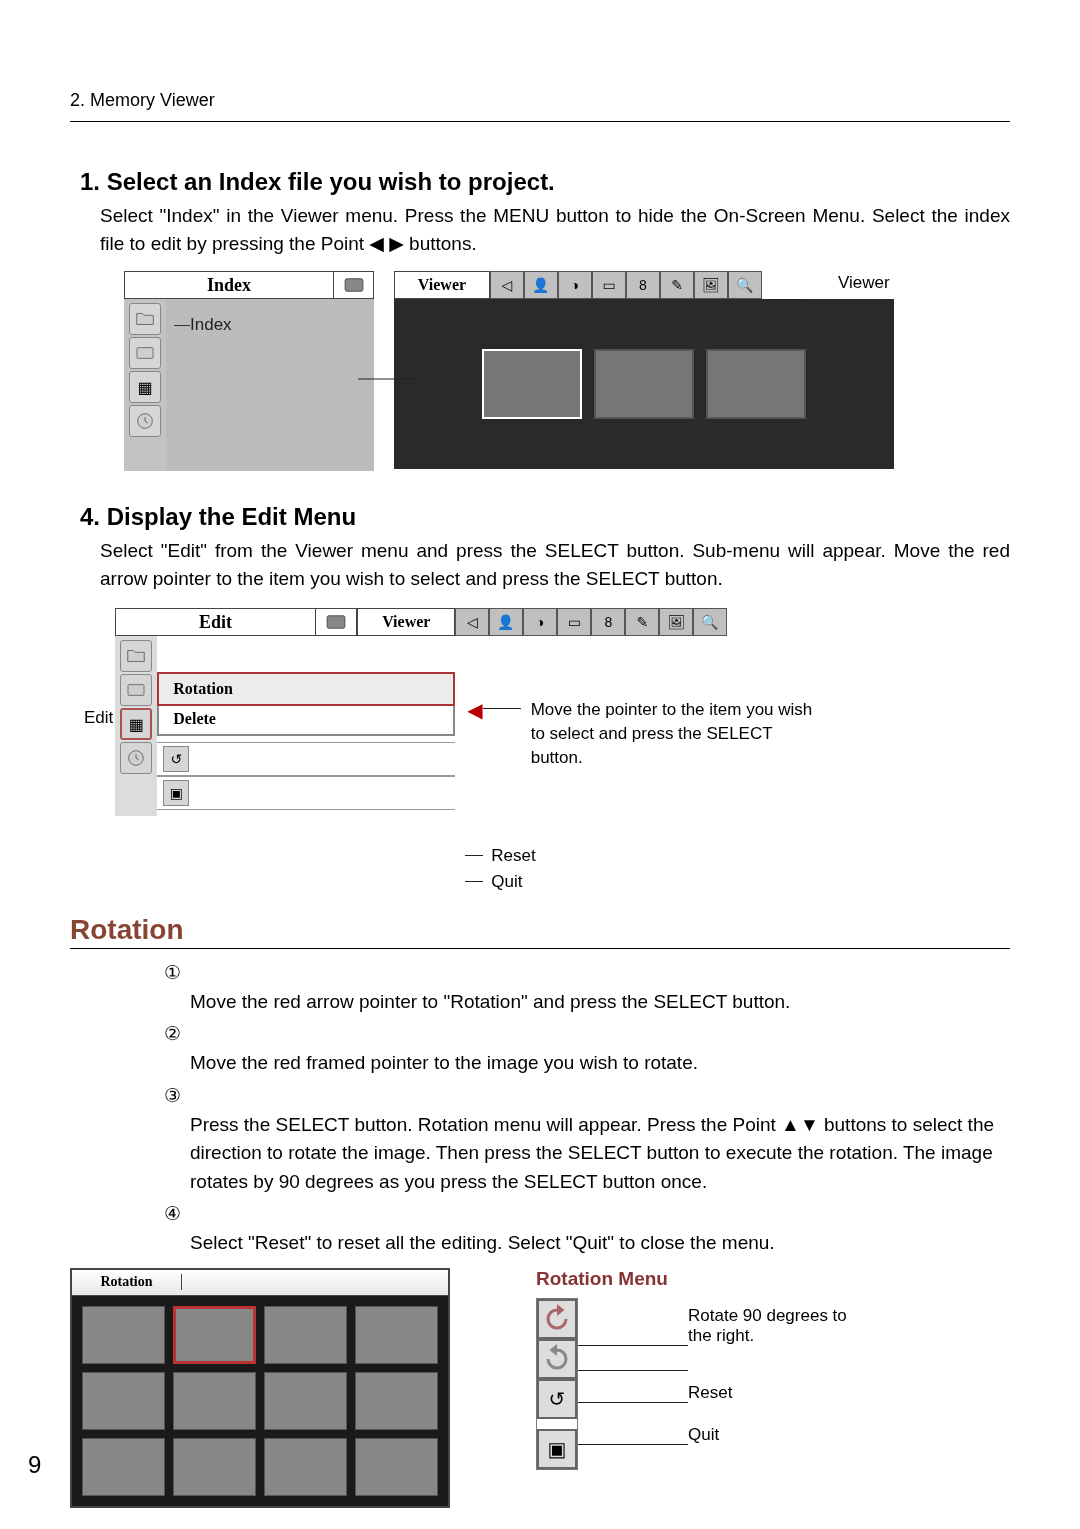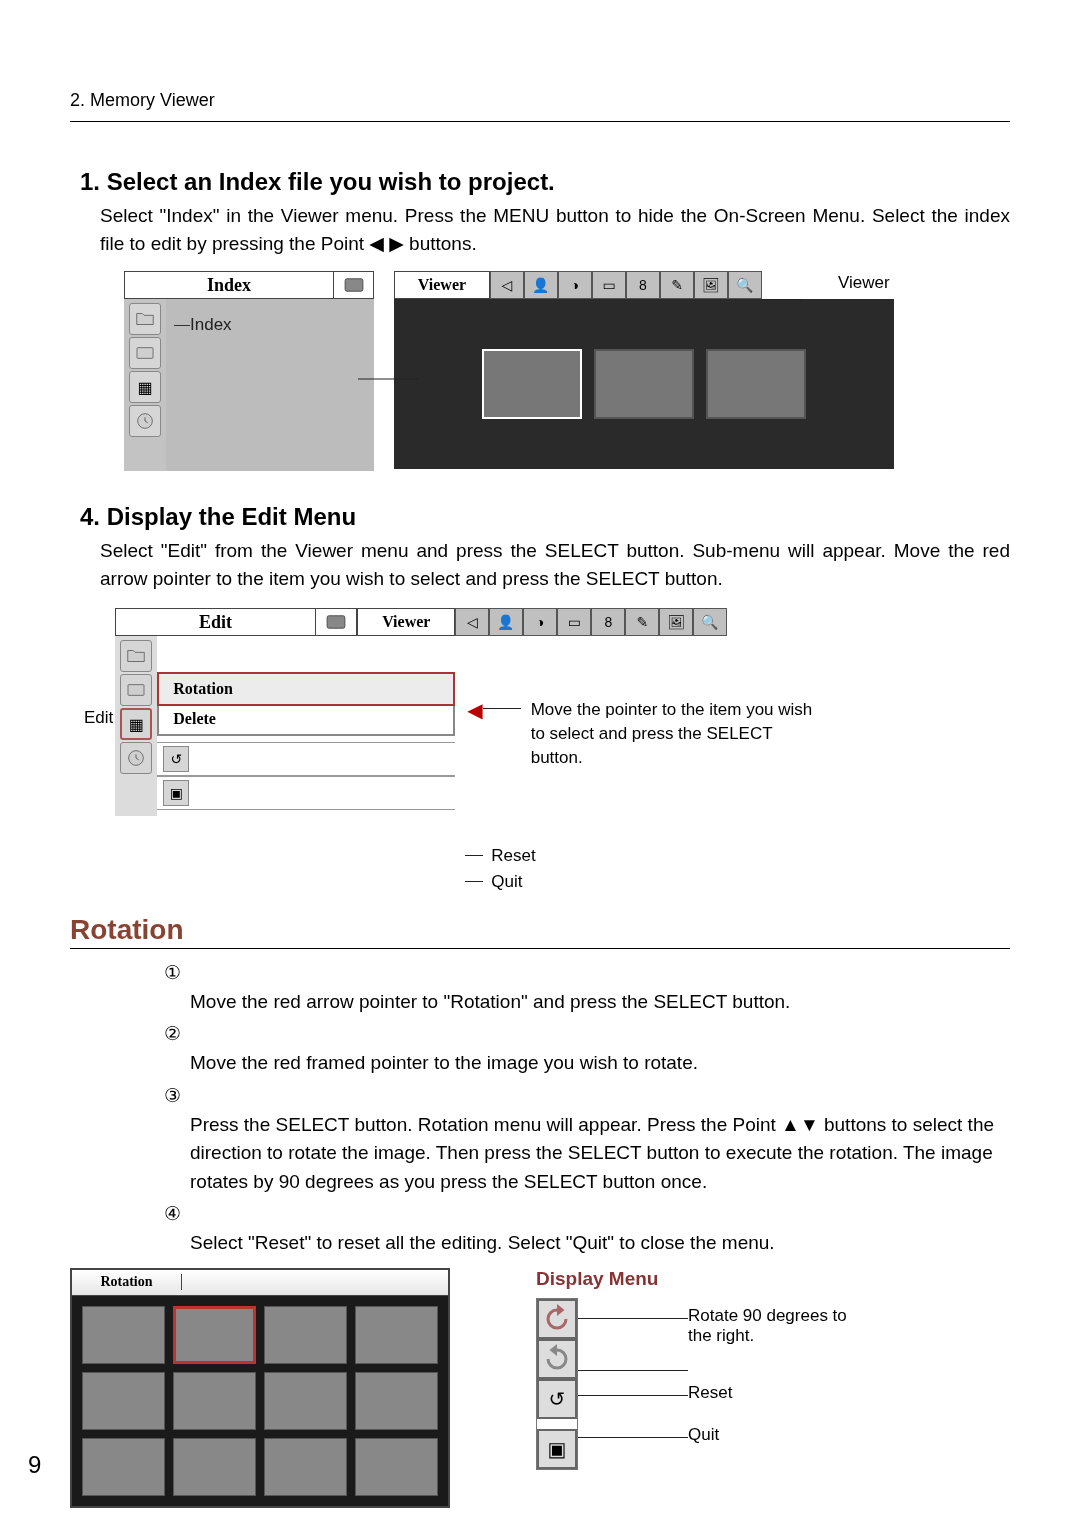--- a/index.html
+++ b/index.html
@@ -76,21 +76,21 @@
   .rot-figs { display: flex; margin-top: 10px; align-items: flex-start; }
   .rot-fig-left { width: 380px; border: 2px solid #444; }
   .rot-fig-hdr { height: 26px; background: linear-gradient(#fff,#e6e6e6); border-bottom: 1px solid #444; display: flex; align-items: center; }
   .rot-fig-hdr .lbl { width: 110px; text-align: center; font-family: "Times New Roman", serif; font-size: 14px; font-weight: bold; border-right: 1px solid #444; }
   .rot-fig-grid { background: #1a1a1a; display: grid; grid-template-columns: repeat(4,1fr); gap: 8px; padding: 10px; }
   .rot-thumb { height: 58px; background: #888; border: 1px solid #555; }
   .rot-thumb.sel { border: 3px solid #b33; }
 
   .rot-fig-right { margin-left: 86px; }
   .rot-menu-title { color: #833; font-weight: bold; font-size: 19px; margin-bottom: 8px; }
-  .rot-menu-row { display: flex; align-items: flex-start; margin-bottom: 4px; }
+  .rot-menu-row { display: flex; align-items: flex-end; margin-bottom: 4px; }
   .rot-menu-box { width: 40px; height: 40px; border: 2px solid #666; background: #ddd; display: flex; align-items: center; justify-content: center; font-size: 20px; }
   .rot-menu-row .line { width: 110px; border-top: 1px solid #222; margin-top: 20px; }
   .rot-menu-row .txt { margin-top: 8px; font-size: 17px; }
 
   .page-num { position: absolute; bottom: 50px; left: 28px; font-size: 24px; }
 
   
   .folder-svg, .clock-svg { width: 22px; height: 22px; }
 </style>
 </head>
@@ -295,21 +295,21 @@
         <div class="rot-thumb"></div>
         <div class="rot-thumb"></div>
         <div class="rot-thumb"></div>
         <div class="rot-thumb"></div>
         <div class="rot-thumb"></div>
         <div class="rot-thumb"></div>
       </div>
     </div>
 
     <div class="rot-fig-right">
-      <div class="rot-menu-title">Display Menu</div>
+      <div class="rot-menu-title">Rotation Menu</div>
       <div style="display:flex;">
         <div style="border:1px solid #777;">
           <div class="rot-menu-box">
             <svg viewBox="0 0 24 24">
                 <path d="M12 5a7 7 0 1 0 7 7h-2a5 5 0 1 1-5-5v3l5-4-5-4z" fill="#a66"></path>
               </svg>
           </div>
           <div class="rot-menu-box">
             <svg viewBox="0 0 24 24">
                 <path d="M12 5a7 7 0 1 1-7 7h2a5 5 0 1 0 5-5v3l-5-4 5-4z" fill="#888"></path>

